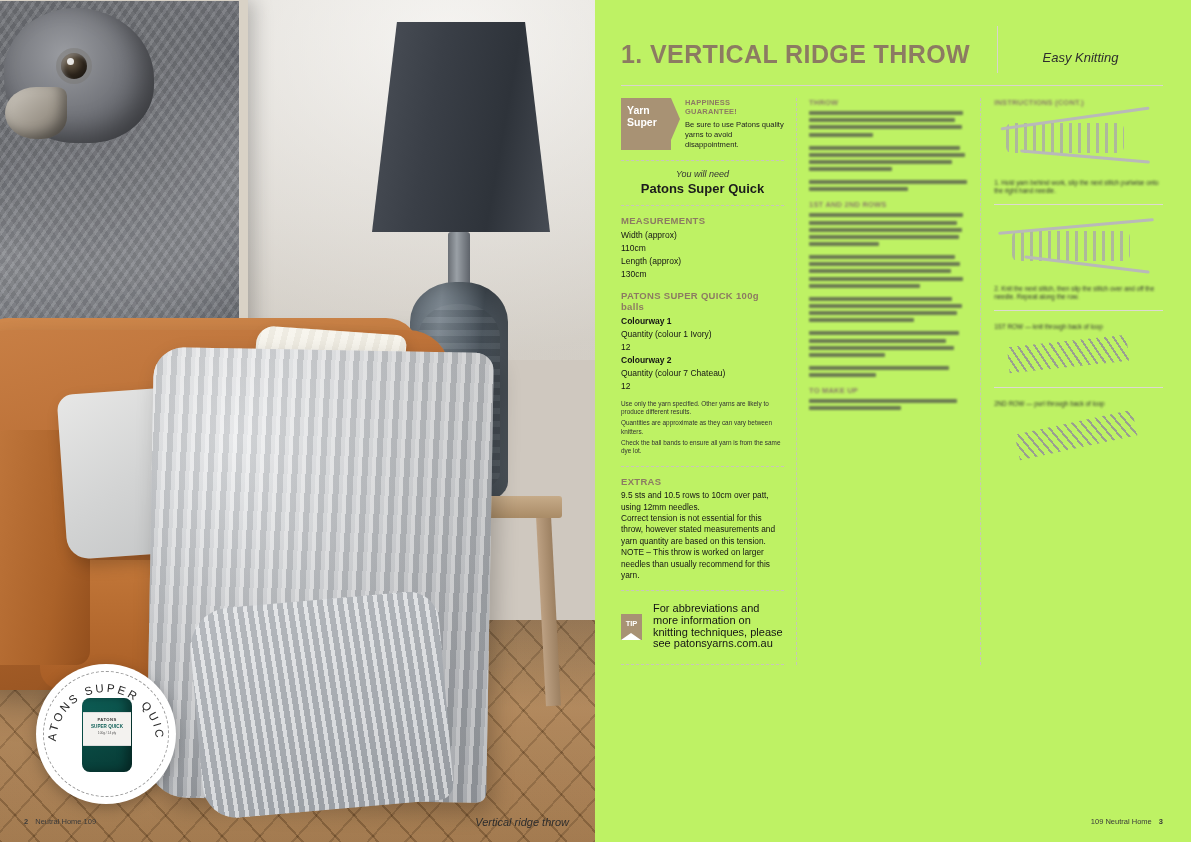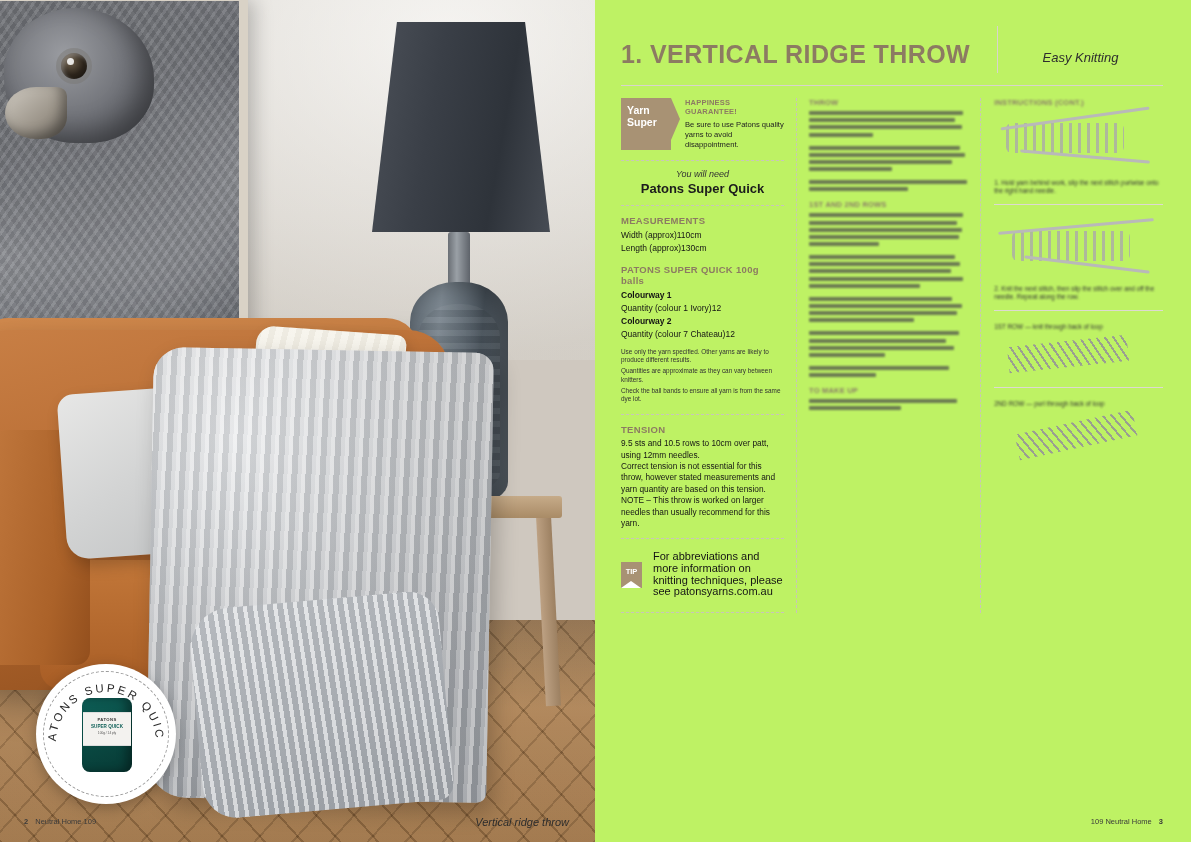--- a/index.html
+++ b/index.html
@@ -463,24 +463,25 @@
 
   .sec-head {
     font-size: 9.5px;
     font-weight: bold;
     color: #8c7b62;
     letter-spacing: .3px;
     margin: 9px 0 3px;
   }
   .kv {
     display: flex;
-    justify-content: flex-start;
+    justify-content: space-between;
     font-size: 8.5px;
     line-height: 13px;
     color: #141414;
+    flex-direction: column;
   }
   .kv .k { }
   .kv .v { font-weight: normal; }
   .sub-head {
     font-size: 8.5px;
     font-weight: bold;
     color: #141414;
     line-height: 13px;
   }
   .fineprint {
@@ -729,21 +730,21 @@
         </div>
 
         <div class="fineprint">
           <p>Use only the yarn specified. Other yarns are likely to produce different results.</p>
           <p>Quantities are approximate as they can vary between knitters.</p>
           <p>Check the ball bands to ensure all yarn is from the same dye lot.</p>
         </div>
 
 
         <div class="block-div">
-          <div class="sec-head">TENSION</div>
+          <div class="sec-head">EXTRAS</div>
           <div class="body-text">
             <p>9.5 sts and 10.5 rows to 10cm over patt, using 12mm needles.</p>
             <p>Correct tension is not essential for this throw, however stated measurements and yarn quantity are based on this tension.</p>
             <p>NOTE – This throw is worked on larger needles than usually recommend for this yarn.</p>
           </div>
         </div>
 
         <div class="tip-row">
           <div class="tip-tag">TIP</div>
           <div class="tip-text">For abbreviations and more information on knitting techniques, please see patonsyarns.com.au</div>

